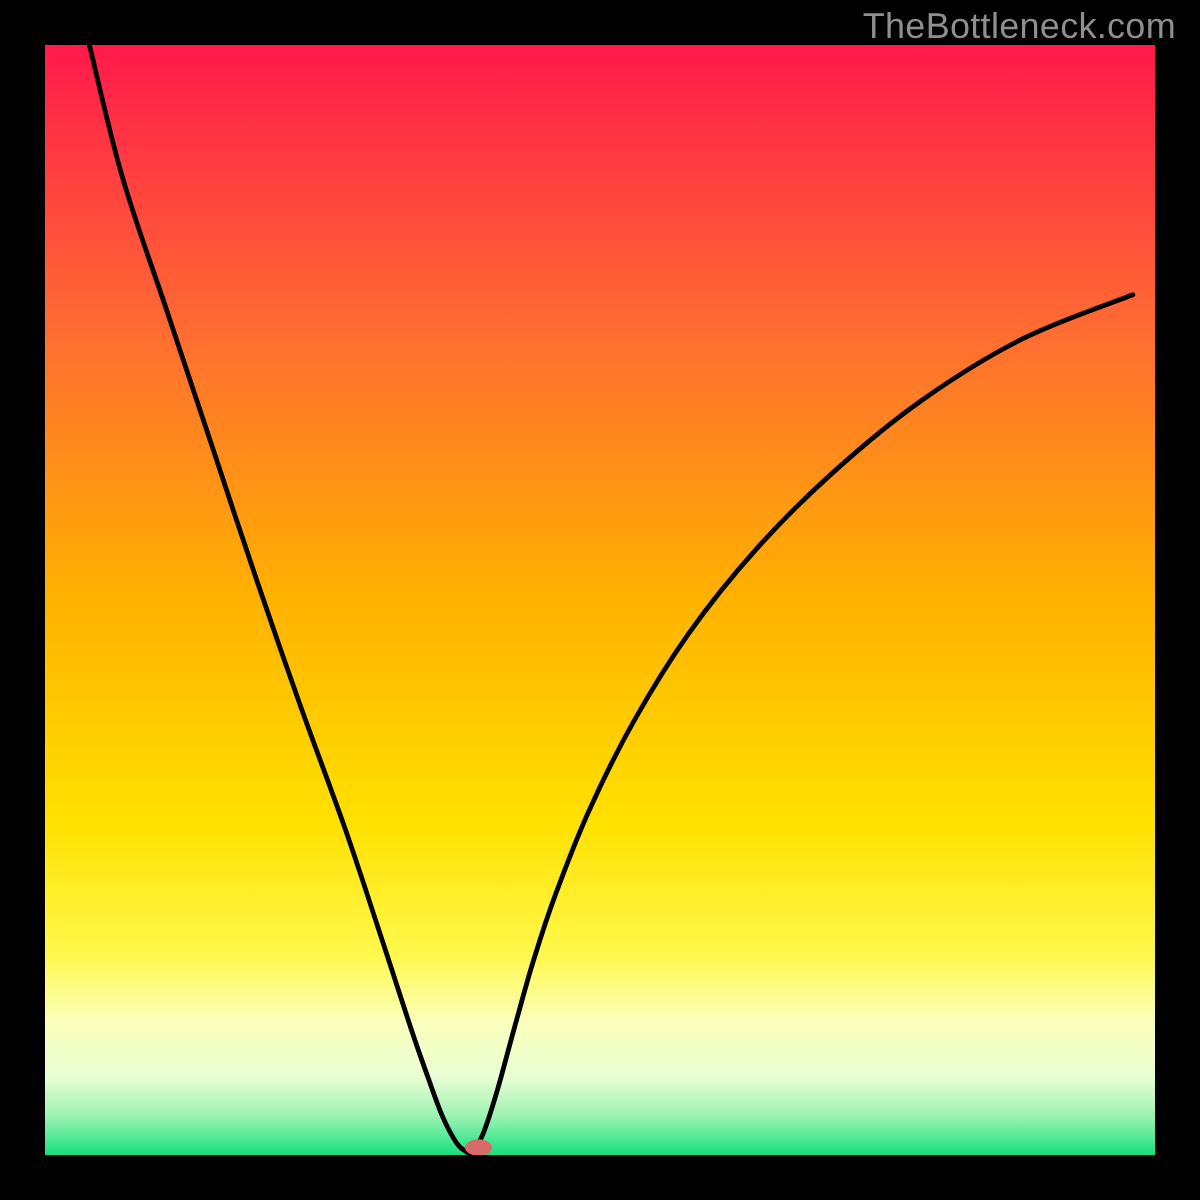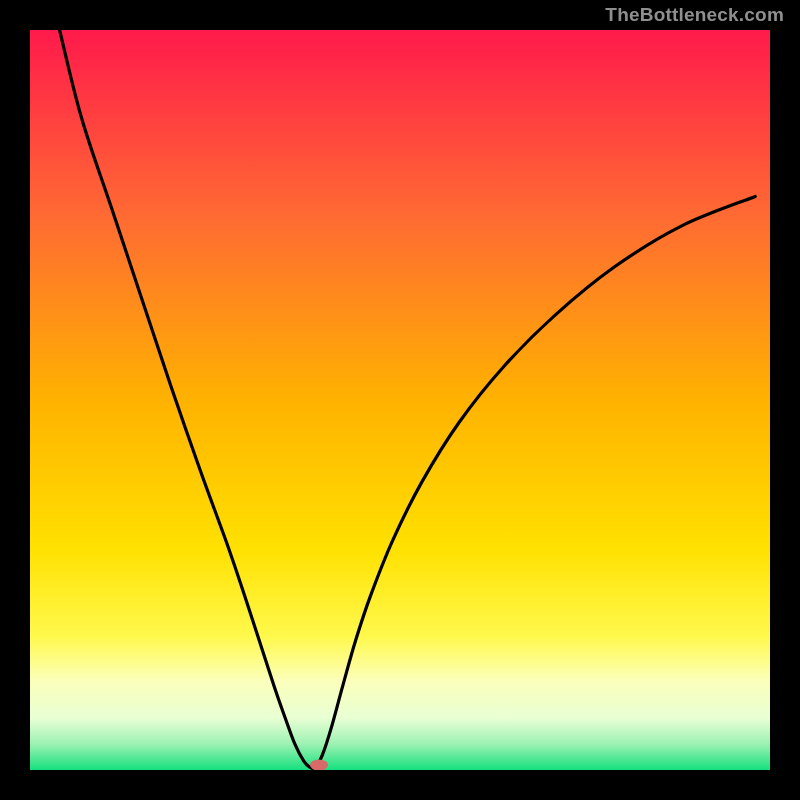--- a/index.html
+++ b/index.html
@@ -48,22 +48,22 @@
     width: 18px;
     height: 11px;
     border-radius: 50%;
     transform: translate(-50%, -50%);
   }
   .watermark {
     position: absolute;
     top: 4px;
     right: 16px;
     font-family: Arial, Helvetica, sans-serif;
-    font-size: 19px;
-    font-weight: 700;
+    font-size: 24px;
+    font-weight: 400;
     color: #8f8f8f;
     letter-spacing: 0.2px;
   }
 </style>
 </head>
 <body>
 
 <div class="frame">
   <div class="watermark">TheBottleneck.com</div>
   <div class="plot">

